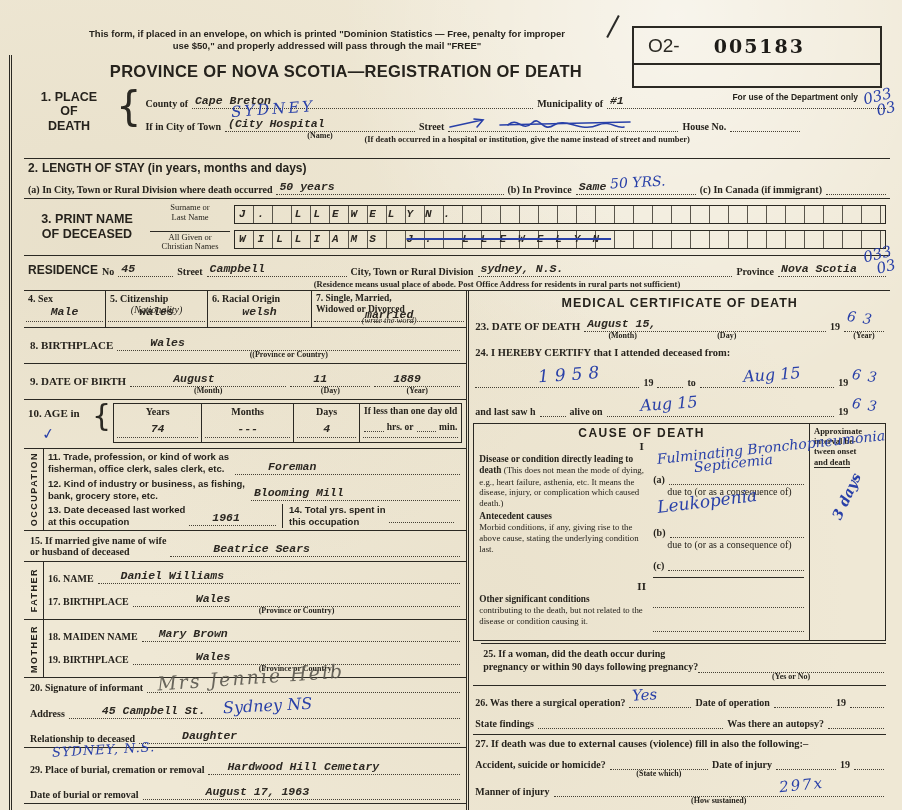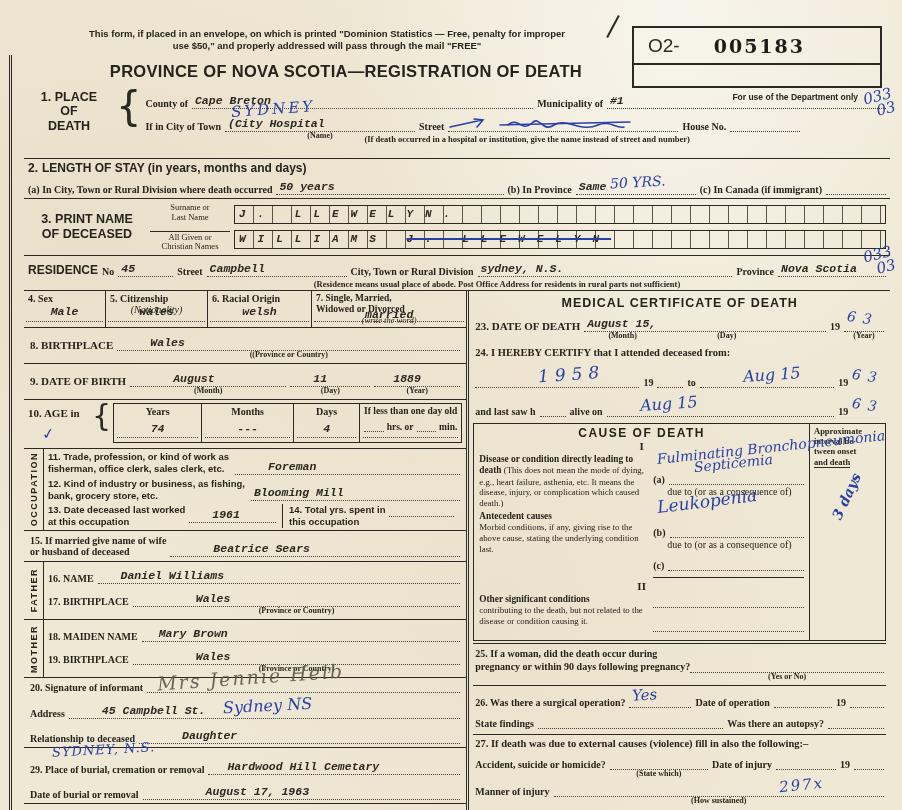--- a/index.html
+++ b/index.html
@@ -110,21 +110,21 @@
   .ac4 .lb{ font-size:9.5px; }
   .hrline{ display:flex; gap:3px; align-items:flex-end; font-size:9.5px; font-weight:bold; margin-top:6px; }
   .dotseg{ flex:1; border-bottom:1px dotted #47423a; height:10px; }
 
   
   .occ{ display:flex; }
   .occc{ flex:1; padding:2px 6px 2px 4px; display:flex; flex-direction:column; gap:3px; }
   .occrow{ display:flex; align-items:flex-end; gap:6px; }
   .occlbl{ line-height:1.25; }
   .r1314{ display:flex; }
-  .r1314 .half{ display:flex; align-items:flex-start; gap:4px; padding-right:6px; }
+  .r1314 .half{ display:flex; align-items:center; gap:4px; padding-right:6px; }
   .r1314 .half.l{ flex:0 0 57%; border-right:1.5px solid #2b2923; }
   .r1314 .half.r{ flex:1; padding-left:6px; }
 
   .fam{ display:flex; }
   .famc{ flex:1; padding:3px 6px 2px 4px; display:flex; flex-direction:column; gap:4px; }
   .famc .line.capspace{ margin-bottom:10px; }
 
   .r20{ position:relative; padding:2px 6px 3px; display:flex; flex-direction:column; gap:6px; }
   .sig-informant{ position:absolute; top:-14px; left:10px; font-size:19px; letter-spacing:2px; transform:rotate(-4deg); color:#5b584f; opacity:.9; }
   .handover{ position:relative; top:-3px; font-size:14px; transform:rotate(-3deg); display:inline-block; }
@@ -150,21 +150,21 @@
   .cbright{ flex:1; position:relative; min-width:0; }
   .roman{ flex:0 0 168px; text-align:center; font-weight:bold; font-size:11px; }
   .dueto{ font-size:10px; margin:1px 0 0 14px; }
   .causeink-a{ position:absolute; top:-12px; left:4px; font-size:14px; transform:rotate(-6deg); line-height:.85; z-index:2; }
   .causeink-a .l2{ padding-left:36px; display:block; }
   .causeink-b{ position:absolute; top:-20px; left:4px; font-size:17px; transform:rotate(-7deg); z-index:2; }
   .int3days{ font-size:14px; transform:rotate(-65deg); display:inline-block; margin:20px 0 0 8px; }
   .cbsep{ border-bottom:1.5px solid #2b2923; margin:6px 0 2px; }
   .oth-lines{ display:flex; flex-direction:column; gap:14px; padding-top:4px; }
 
-  .r25{ border-top:1.5px solid #2b2923; display:flex; padding:3px 2px 12px; }
+  .r25{ border-top:1.5px solid #2b2923; display:flex; padding:3px 2px 12px;margin-left:8px; }
   .q2lines{ font-weight:bold; font-size:10px; line-height:1.3; white-space:nowrap; }
   .r26{ border-top:1.5px solid #2b2923; padding:3px 2px 5px; display:flex; flex-direction:column; gap:8px; }
   .r27{ border-top:1.5px solid #2b2923; padding:3px 2px 4px; display:flex; flex-direction:column; gap:8px; }
   .ink297{ font-size:15px; letter-spacing:2px; transform:rotate(-6deg); position:absolute; right:60px; top:-8px; }
 </style>
 </head>
 <body>
 
 <div class="paper">
 

